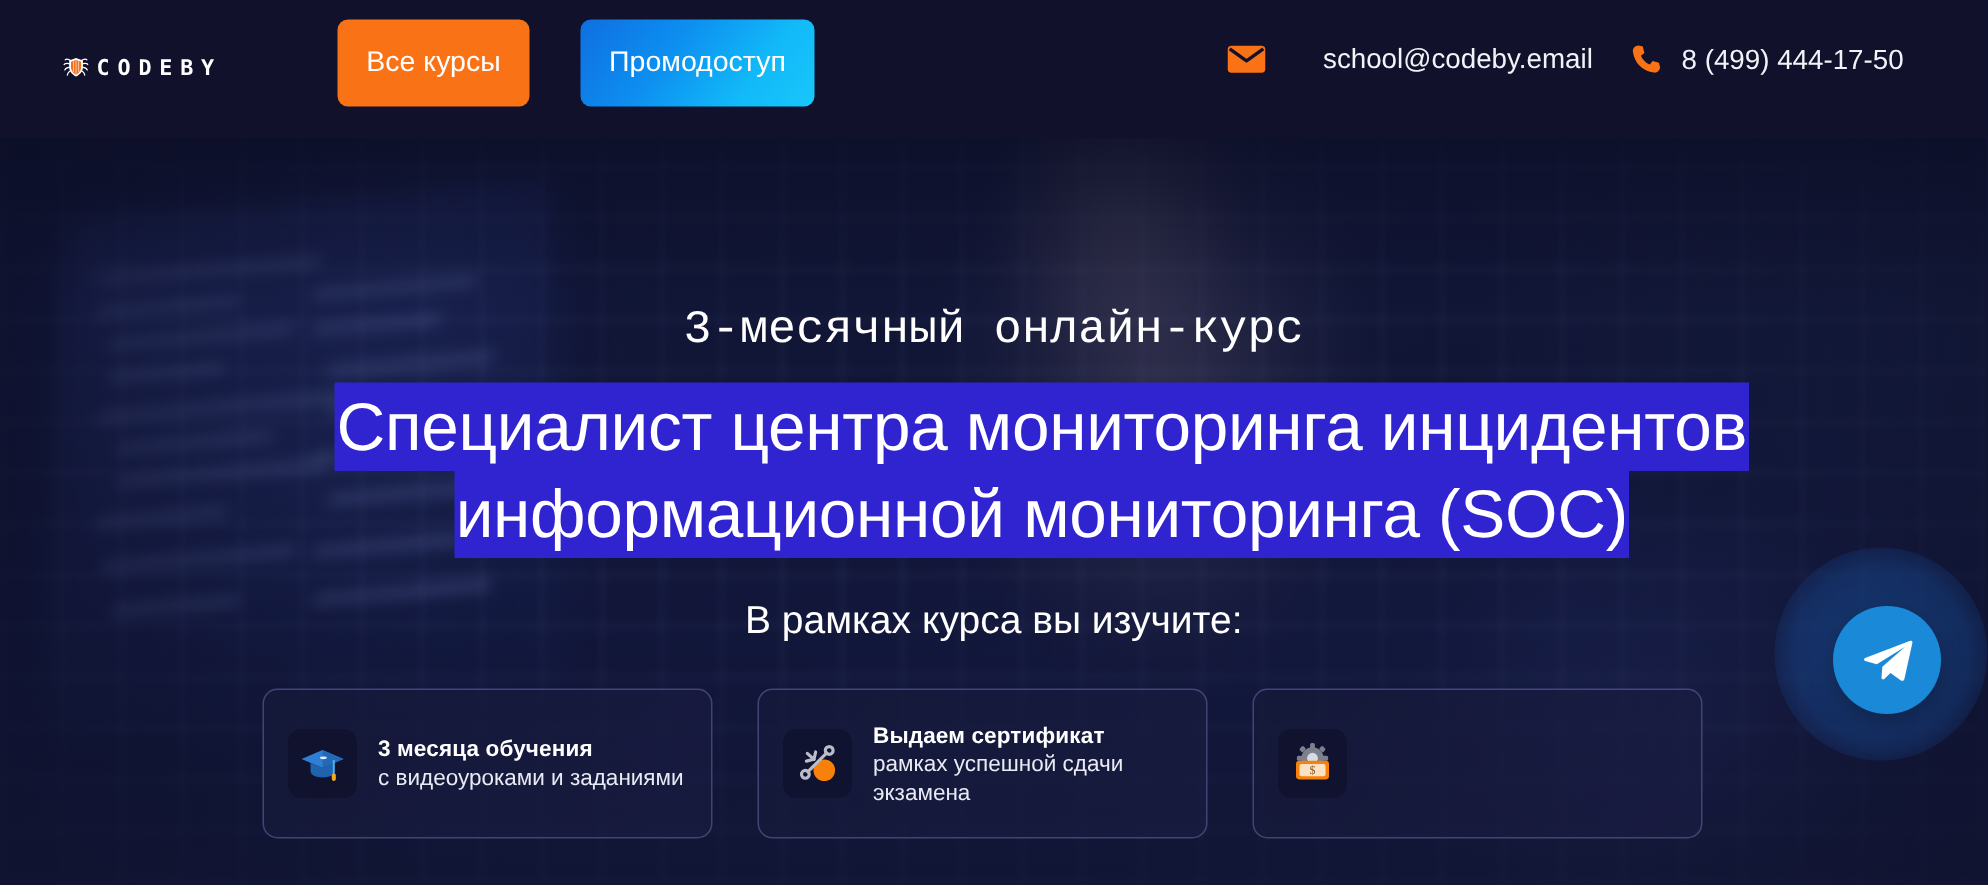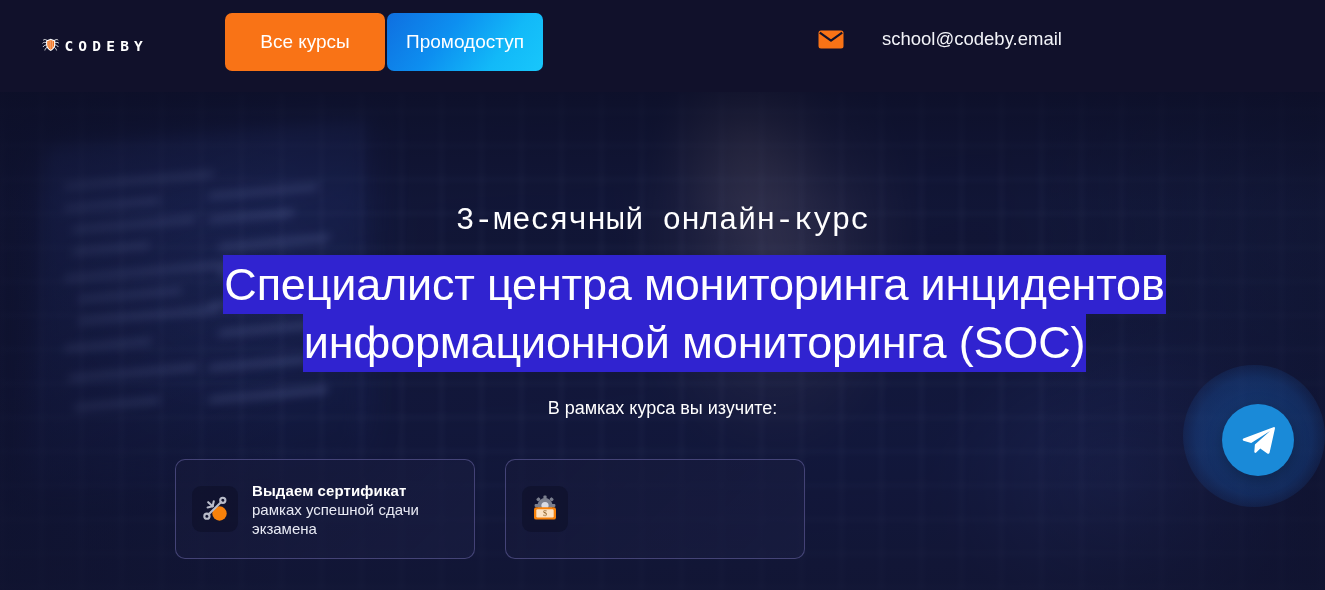--- a/index.html
+++ b/index.html
@@ -70,21 +70,21 @@
     font-family: "Liberation Sans", sans-serif;
     cursor: pointer;
     display: flex;
     align-items: center;
     justify-content: center;
     padding: 0 22px;
     white-space: nowrap;
   }
   .btn-courses {
     left: 225px;
-    width: 160px;
+    width: 128px;
     background: #f97316;
   }
   .btn-promo {
     left: 387px;
     width: 156px;
     background: linear-gradient(127deg, #0f6fe0 0%, #0d8ff0 38%, #12b9f8 72%, #18c7fb 100%);
   }
 
   .contact {
     position: absolute;
@@ -209,21 +209,21 @@
     box-decoration-break: clone;
     -webkit-box-decoration-break: clone;
   }
   .subhead {
     position: absolute;
     top: 306px;
     left: 0;
     width: 1325px;
     text-align: center;
     color: #ffffff;
-    font-size: 18px;
+    font-size: 26px;
     font-weight: 400;
   }
 
   
   .cards {
     position: absolute;
     top: 367px;
     left: 175px;
     width: 960px;
     display: flex;
@@ -337,20 +337,26 @@
     <button class="btn btn-promo">Промодоступ</button>
 
     <a class="contact contact-email" href="#" style="text-decoration:none;gap:38px;">
       <svg width="26" height="19" viewBox="0 0 26 19">
         <rect x="0.5" y="0.5" width="25" height="18" rx="2.5" fill="#f97316"></rect>
         <path d="M1.8 2.6 L13 10.6 L24.2 2.6" fill="none" stroke="#11112b" stroke-width="2.2" stroke-linejoin="round"></path>
       </svg>
       <span>school@codeby.email</span>
     </a>
 
+    <a class="contact contact-phone" href="#" style="text-decoration:none;">
+      <svg width="23" height="23" viewBox="0 0 24 24">
+        <path d="M6.6 2.4 L9.6 3.2 L10.7 7.6 L8.3 9.5 C9.3 12 12 14.7 14.5 15.7 L16.4 13.3 L20.8 14.4 L21.6 17.4 C21.6 19.6 19.6 21.6 17.4 21.3 C9.3 20.2 3.8 14.7 2.7 6.6 C2.4 4.4 4.4 2.4 6.6 2.4 Z" fill="#f97316"></path>
+      </svg>
+      <span>8 (499) 444-17-50</span>
+    </a>
   </div>
 
   <div class="hero">
 
     <div class="hero-photo"></div>
     <div class="hero-monitor"></div>
     <div class="hero-monitor-lines">
       <i style="left:6px;  top:18px;  width:150px;"></i>
       <i style="left:6px;  top:40px;  width:96px;"></i>
       <i style="left:14px; top:62px;  width:124px;"></i>
@@ -379,20 +385,36 @@
 
       <div class="headline">
         <span class="hl">Специалист центра мониторинга инцидентов</span><br>
         <span class="hl">информационной мониторинга (SOC)</span>
       </div>
 
       <div class="subhead">В рамках курса вы изучите:</div>
 
       <div class="cards">
 
+        <div class="card">
+          <div class="card-icon">
+            <svg width="34" height="34" viewBox="0 0 34 34">
+              <path d="M17 8 L31 14 L17 20 L3 14 Z" fill="#2f7fd4"></path>
+              <path d="M17 8 L31 14 L17 20 Z" fill="#2468b8"></path>
+              <path d="M9 16.5 L9 22 C9 24.6 12.6 26.3 17 26.3 C21.4 26.3 25 24.6 25 22 L25 16.5 L17 20 Z" fill="#1f62ad"></path>
+              <path d="M24.5 14.6 L24.5 24" stroke="#4fb0ef" stroke-width="1.3" fill="none"></path>
+              <rect x="23.2" y="23.6" width="2.7" height="5" rx="1.2" fill="#f5a623"></rect>
+              <ellipse cx="17.6" cy="13.2" rx="2.3" ry="0.9" fill="#e7eef8"></ellipse>
+            </svg>
+          </div>
+          <div class="card-text">
+            <div class="card-title">3 месяца обучения</div>
+            <div class="card-desc">с видеоуроками и заданиями</div>
+          </div>
+        </div>
 
         <div class="card">
           <div class="card-icon">
             <svg width="34" height="34" viewBox="0 0 34 34">
               <circle cx="21.5" cy="21.5" r="7.2" fill="#f7810a"></circle>
               <g fill="none" stroke="#b9bcc9" stroke-width="2.1" stroke-linecap="round" stroke-linejoin="round">
                 <path d="M10.5 22.6 L23.2 9.9"></path>
                 <ellipse cx="8.9" cy="24.2" rx="2.6" ry="2.6"></ellipse>
                 <ellipse cx="24.8" cy="8.3" rx="2.6" ry="2.6"></ellipse>
                 <path d="M10.2 10.2 L14.6 14.2"></path>

